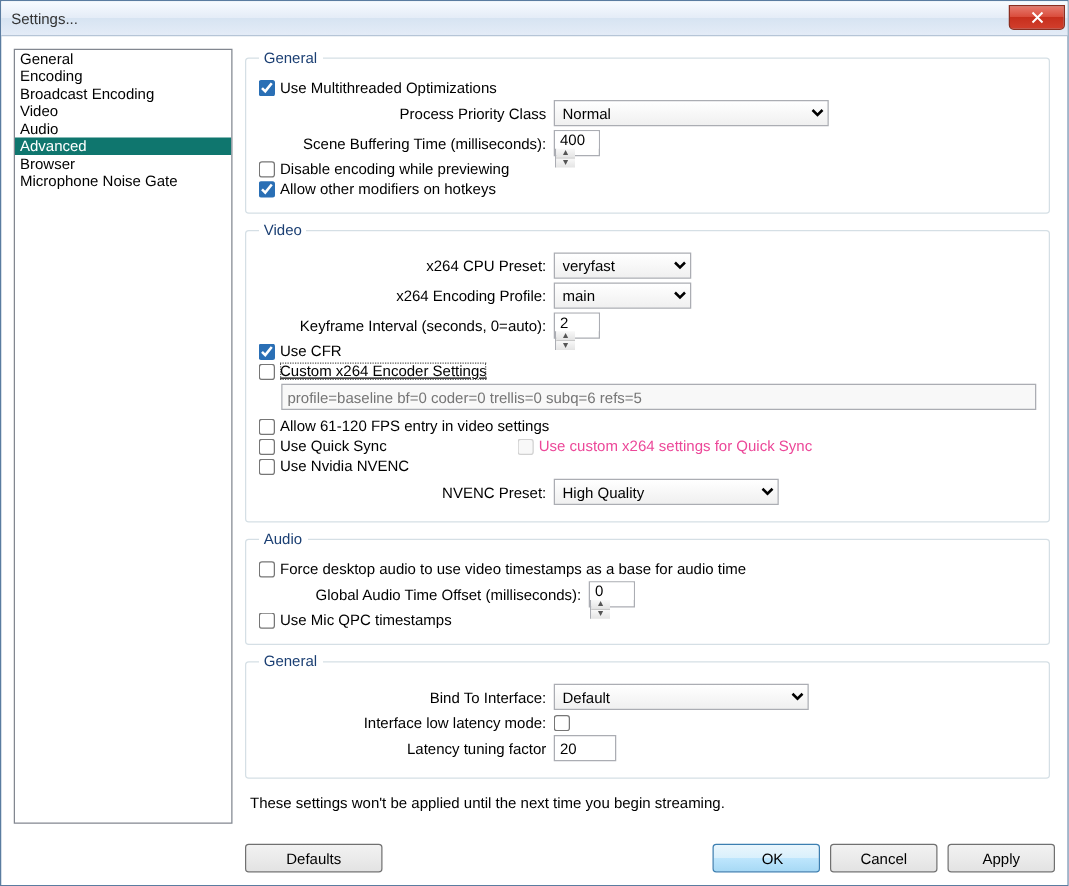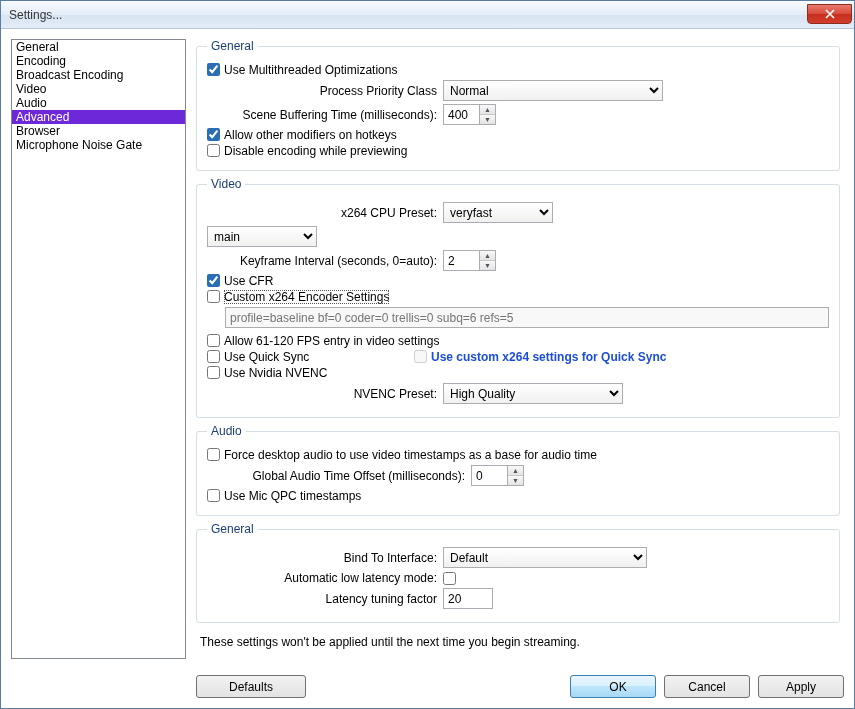--- a/index.html
+++ b/index.html
@@ -62,21 +62,21 @@
     background: #fff;
     overflow-y: auto;
   }
   .sidebar-item {
     padding: 0px 4px;
     line-height: 14px;
     cursor: pointer;
     white-space: nowrap;
   }
   .sidebar-item.selected {
-    background: #6d28d9;
+    background: #0f766e;
     color: #fff;
   }
   .content {
     flex: 1;
     display: flex;
     flex-direction: column;
     gap: 6px;
     overflow-y: auto;
     padding-right: 4px;
   }
@@ -100,34 +100,35 @@
     text-align: right;
     white-space: nowrap;
   }
   .row .lbl.w1 { width: 230px; }
   .row .lbl.w2 { width: 230px; }
   .row .lbl.w3 { width: 258px; }
   input[type="checkbox"] {
     width: 13px; height: 13px; margin: 0 4px 0 0;
     accent-color: #2a6fb5;
   }
-  .cb-row { display:flex; margin:2px 0; }
+  .cb-row { display:flex; align-items:center; margin:2px 0; }
   .cb-row label { cursor: pointer; }
   select {
     font: inherit;
     border: 1px solid #abadb3;
     background: linear-gradient(#fff,#f0f0f0);
     height: 21px;
     padding: 0 2px;
   }
   .spin {
     display: inline-flex;
     border: 1px solid #abadb3;
     height: 21px;
     background: #fff;
+    flex-direction: column;
   }
   .spin input {
     border: none;
     width: 35px;
     font: inherit;
     padding: 0 4px;
     outline: none;
   }
   .spin .arrows {
     width: 16px;
@@ -148,22 +149,22 @@
     border: 1px solid #abadb3;
     height: 21px;
     padding: 0 4px;
     font: inherit;
     background:#fff;
   }
   .textbox.disabled {
     color: #a0a0a0;
     background: #f8f8f8;
   }
-  .disabled-text { color: #1d4ed8; font-weight: bold; }
-  .dotted-focus { outline: 1px dotted #555; outline-offset: -1px; }
+  .disabled-text { color: #ec4899; }
+  .dotted-focus { outline: 1px dotted #555; outline-offset: -1px; text-decoration: underline; }
   .note { margin: 6px 0 0 4px; }
   .footer {
     padding: 6px 10px 10px 10px;
     display: flex;
     gap: 8px;
     align-items: center;
   }
   .footer .spacer { flex: 1; }
   .btn {
     min-width: 86px;
@@ -226,36 +227,37 @@
           <span class="lbl w1">Scene Buffering Time (milliseconds):</span>
           <span class="spin">
             <input value="400" style="">
             <span class="arrows">
                 <div>▲</div>
                 <div>▼</div>
               </span>
           </span>
         </div>
         <div class="cb-row">
+          <input type="checkbox" style="">
+          <label>Disable encoding while previewing</label>
+        </div>
+        <div class="cb-row">
           <input type="checkbox" checked="" style="">
           <label>Allow other modifiers on hotkeys</label>
         </div>
-        <div class="cb-row">
-          <input type="checkbox" style="">
-          <label>Disable encoding while previewing</label>
-        </div>
       </fieldset>
 
       <fieldset class="group">
         <legend>Video</legend>
         <div class="row">
           <span class="lbl w2">x264 CPU Preset:</span>
           <select style="width:110px"><option>veryfast</option></select>
         </div>
         <div class="row">
+          <span class="lbl w2">x264 Encoding Profile:</span>
           <select style="width:110px"><option>main</option></select>
         </div>
         <div class="row">
           <span class="lbl w2">Keyframe Interval (seconds, 0=auto):</span>
           <span class="spin">
             <input value="2" style="">
             <span class="arrows">
                 <div>▲</div>
                 <div>▼</div>
               </span>
@@ -314,21 +316,21 @@
         </div>
       </fieldset>
 
       <fieldset class="group">
         <legend>General</legend>
         <div class="row">
           <span class="lbl" style="width:230px">Bind To Interface:</span>
           <select style="width:204px"><option>Default</option></select>
         </div>
         <div class="row">
-          <span class="lbl" style="width:230px">Automatic low latency mode:</span>
+          <span class="lbl" style="width:230px">Interface low latency mode:</span>
           <input type="checkbox" style="">
         </div>
         <div class="row">
           <span class="lbl" style="width:230px">Latency tuning factor</span>
           <input class="textbox" style="width: 50px;" value="20">
         </div>
       </fieldset>
 
       <div class="note">These settings won't be applied until the next time you begin streaming.</div>
     </div>

